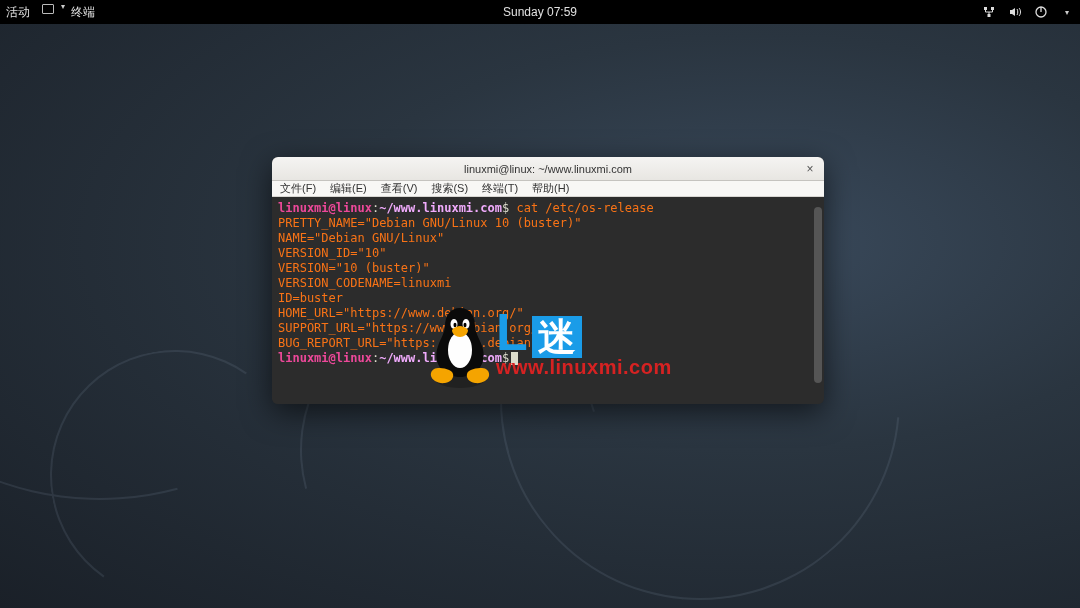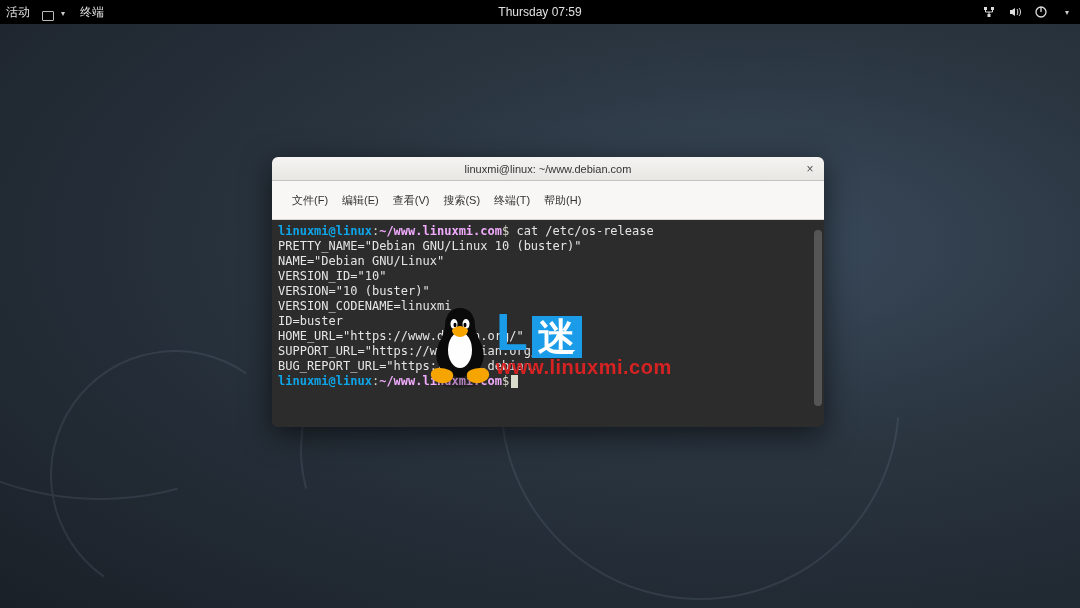--- a/index.html
+++ b/index.html
@@ -32,21 +32,21 @@
       height: 24px;
       background: #000000;
       display: flex;
       align-items: center;
       padding: 0 6px;
       color: #e0e0e0;
       font-size: 12px;
     }
     .top-left { display: flex; align-items: center; gap: 12px; }
     .activities { cursor: pointer; }
-    .app-indicator { display: flex; align-items: flex-end; gap: 12px; cursor: pointer; }
+    .app-indicator { display: flex; align-items: flex-start; gap: 3px; cursor: pointer; }
     .term-icon { width: 12px; height: 10px; border: 1px solid #bbb; position: relative; border-radius: 1px; }
     .term-icon::after { content: "▾"; position: absolute; right: -12px; top: -3px; font-size: 8px; color: #ccc; }
     .top-center { position: absolute; left: 50%; transform: translateX(-50%); font-weight: 500; }
     .top-right { margin-left: auto; display: flex; align-items: center; gap: 12px; }
     .status-icon { width: 14px; height: 14px; display: inline-flex; align-items: center; justify-content: center; }
     
     .window {
       position: absolute;
       left: 272px;
       top: 157px;
@@ -75,26 +75,26 @@
       height: 16px;
       display: flex;
       align-items: center;
       justify-content: center;
       font-size: 12px;
       color: #555;
       cursor: pointer;
       border-radius: 3px;
     }
     .menubar {
-      height: 39px;
+      height: 16px;
       background: #f8f7f5;
       border-bottom: 1px solid #d8d6d2;
       display: flex;
       align-items: center;
-      padding: 0 20px;
+      padding: 0 8px;
       gap: 14px;
       font-size: 11px;
       color: #333;
     }
     .menu-item { cursor: pointer; }
     .terminal-body {
       background: #2c2c2c;
       padding: 4px 6px 8px 6px;
       font-family: "DejaVu Sans Mono", Consolas, monospace;
       font-size: 12px;
@@ -106,25 +106,25 @@
     }
     .scrollbar {
       position: absolute;
       right: 2px;
       top: 10px;
       width: 8px;
       height: 85%;
       background: #555;
       border-radius: 4px;
     }
-    .p-user { color: #0ea5e9; font-weight: bold; }
+    .p-user { color: #ec4899; font-weight: bold; }
     .p-colon { color: #dcdccc; }
     .p-path { color: #f0abfc; font-weight: bold; }
     .p-sym { color: #dcdccc; }
-    .p-out { color: #e5e5e5; }
+    .p-out { color: #f97316; }
     .cursor { display: inline-block; width: 7px; height: 13px; background: #dcdccc; vertical-align: text-bottom; margin-left: 2px; }
     
     .watermark {
       position: absolute;
       left: 420px;
       top: 300px;
       z-index: 20;
       pointer-events: none;
       display: flex;
       align-items: center;
@@ -148,21 +148,21 @@
 </div>
 
 <div class="top-bar">
   <div class="top-left">
     <span class="activities">活动</span>
     <span class="app-indicator">
       <span class="term-icon"></span>
       <span style="margin-left:14px;">终端</span>
     </span>
   </div>
-  <div class="top-center">Thursday 07:59</div>
+  <div class="top-center">Sunday 07:59</div>
   <div class="top-right">
     <span class="status-icon">
       <svg width="14" height="14" viewBox="0 0 14 14">
           <rect x="2" y="2" width="3" height="3" fill="#ddd"></rect>
           <rect x="9" y="2" width="3" height="3" fill="#ddd"></rect>
           <rect x="5.5" y="9" width="3" height="3" fill="#ddd"></rect>
           <path d="M3.5 5v2h7V5M7 7v2" stroke="#ddd" fill="none"></path>
         </svg>
     </span>
     <span class="status-icon">
@@ -176,21 +176,21 @@
           <circle cx="7" cy="7" r="5" stroke="#ddd" fill="none" stroke-width="1.3"></circle>
           <line x1="7" y1="2" x2="7" y2="7" stroke="#ddd" stroke-width="1.3"></line>
         </svg>
     </span>
     <span class="status-icon" style="font-size:8px;color:#ccc;">▾</span>
   </div>
 </div>
 
 <div class="window">
   <div class="titlebar">
-    <span>linuxmi@linux: ~/www.debian.com</span>
+    <span>linuxmi@linux: ~/www.linuxmi.com</span>
     <span class="close-btn">×</span>
   </div>
   <div class="menubar">
     <span class="menu-item">文件(F)</span>
     <span class="menu-item">编辑(E)</span>
     <span class="menu-item">查看(V)</span>
     <span class="menu-item">搜索(S)</span>
     <span class="menu-item">终端(T)</span>
     <span class="menu-item">帮助(H)</span>
   </div>

